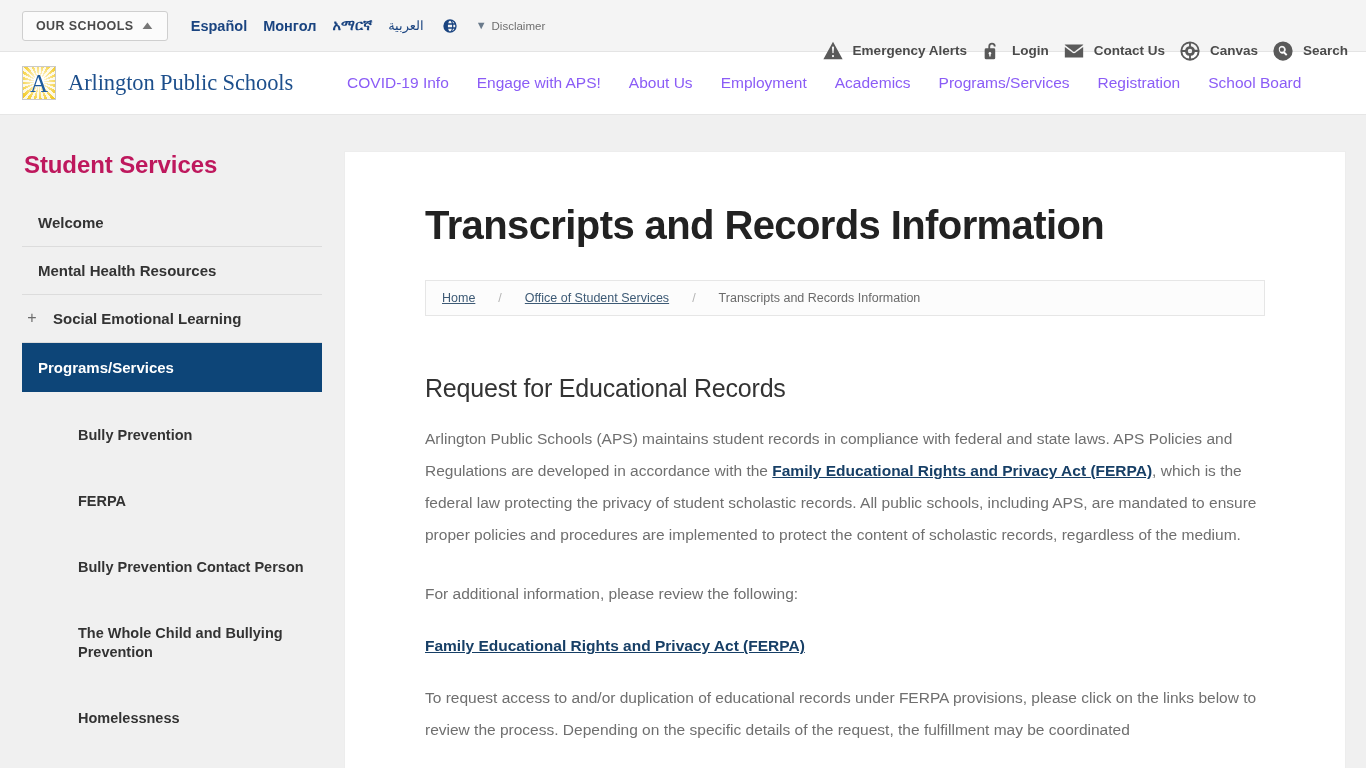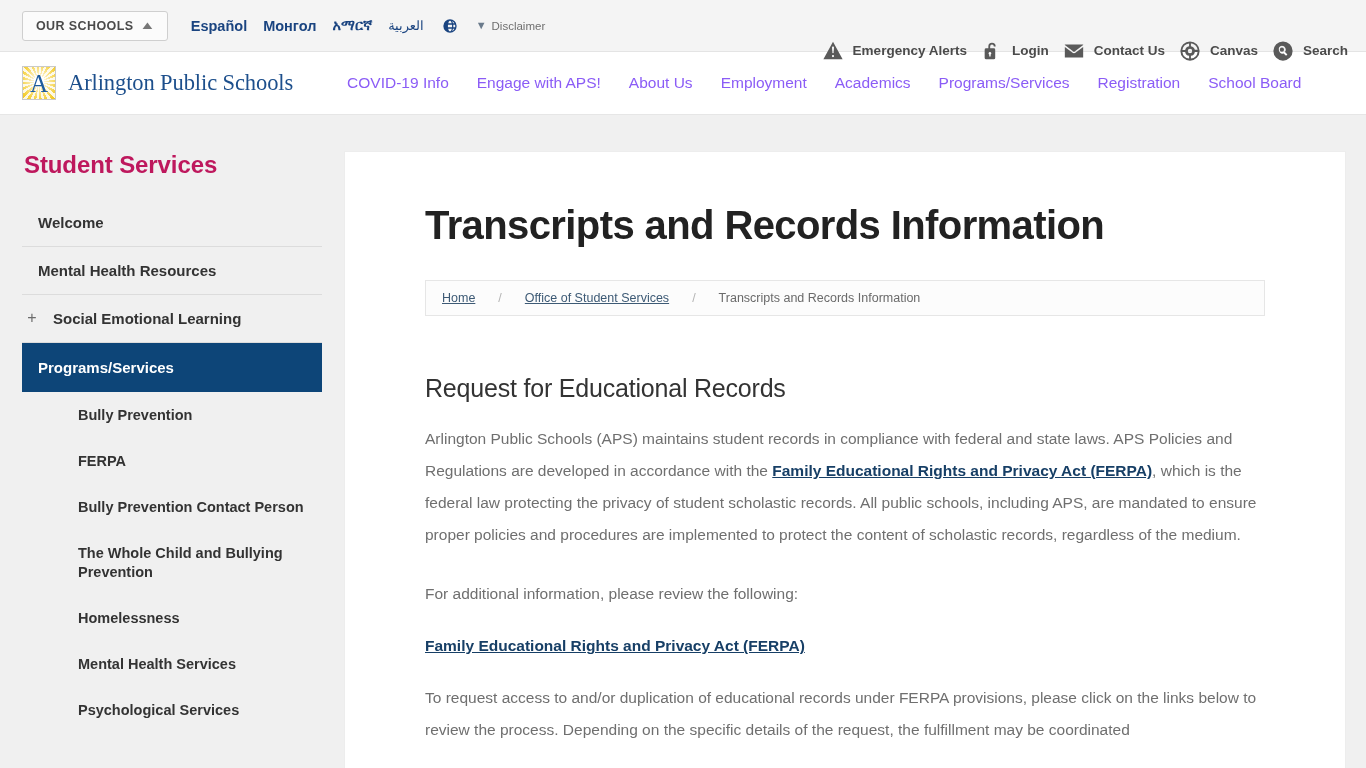--- a/index.html
+++ b/index.html
@@ -204,20 +204,21 @@
     border-bottom: none;
     padding: 16px 0 16px 16px;
   }
   .side-sub {
     padding: 14px 0 14px 56px;
     font-size: 14.5px;
     font-weight: bold;
     color: #333333;
     cursor: pointer;
     line-height: 1.25;
+    margin-top: 20px;
   }
 
   
   .content {
     flex: 1;
     background: #ffffff;
     margin-right: 20px;
     border: 1px solid #ededed;
     border-bottom: none;
     padding: 50px 80px 0 80px;

